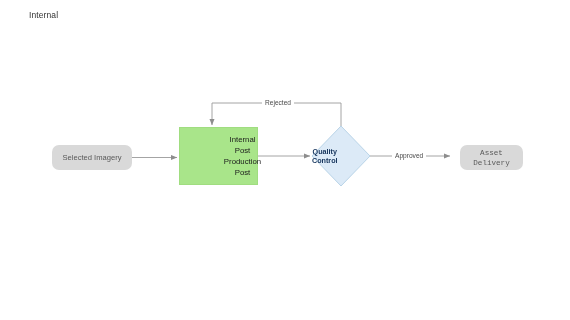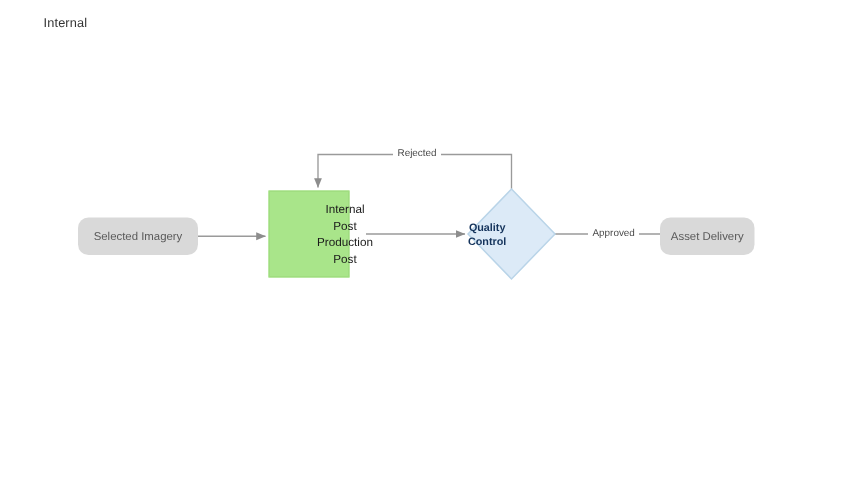--- a/index.html
+++ b/index.html
@@ -96,33 +96,33 @@
 
   <path d="M341,126 L341,103 L212,103 L212,125" fill="none" stroke="#9a9a9a" stroke-width="0.9" marker-end="url(#arrow)"></path>
 
   <polygon points="341,126 370,156 341,186 312,156" fill="#dceaf7" stroke="#b9d4e8" stroke-width="1"></polygon>
 </svg>
 
 <div class="node node-terminal" style="left:52px; top:145px; width:80px; height:25px;">
   <span>Selected Imagery</span>
 </div>
 
-<div class="node node-process" style="left:179px; top:127px; width:54px; height:58px;padding-left:48px;">
+<div class="node node-process" style="left:179px; top:127px; width:79px; height:58px;padding-left:48px;">
   <span>
     <span>Internal Post</span><br>
     <span>Production Post</span>
   </span>
 </div>
 
 <div class="node-decision-label" style="left:312px; top:141px; width:58px; height:30px;">
   <span>
     <span>Quality</span><br>
     <span>Control</span>
   </span>
 </div>
 
-<div class="node node-terminal" style="left:440px; top:145px; width:63px; height:25px;">
+<div class="node node-terminal" style="left:460px; top:145px; width:63px; height:25px;font-family:Liberation Mono, monospace;">
   <span>Asset Delivery</span>
 </div>
 
 <div class="edge-label" style="left:262px; top:98px;">Rejected</div>
 
 <div class="edge-label" style="left:392px; top:151px;">Approved</div>
 
 </body></html>

